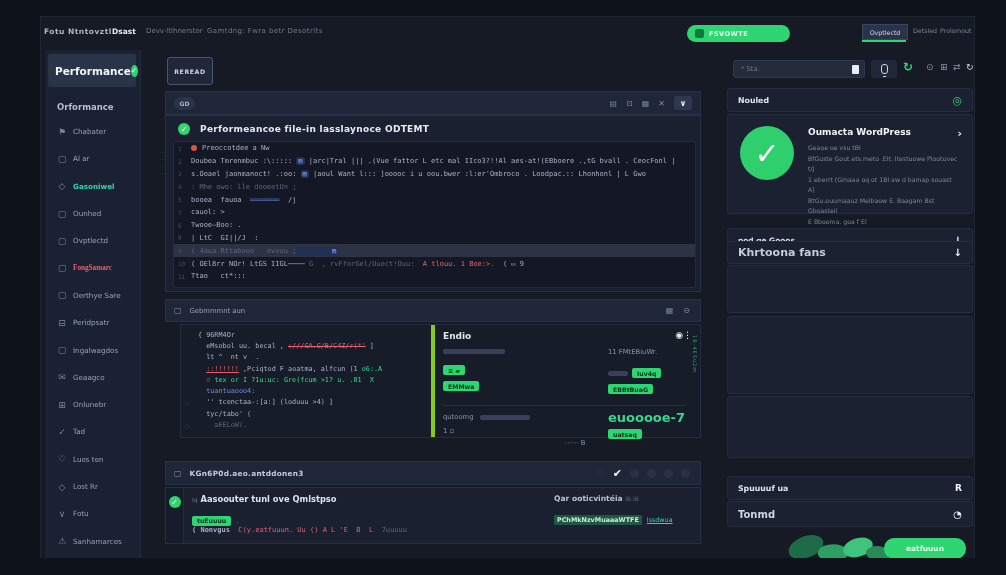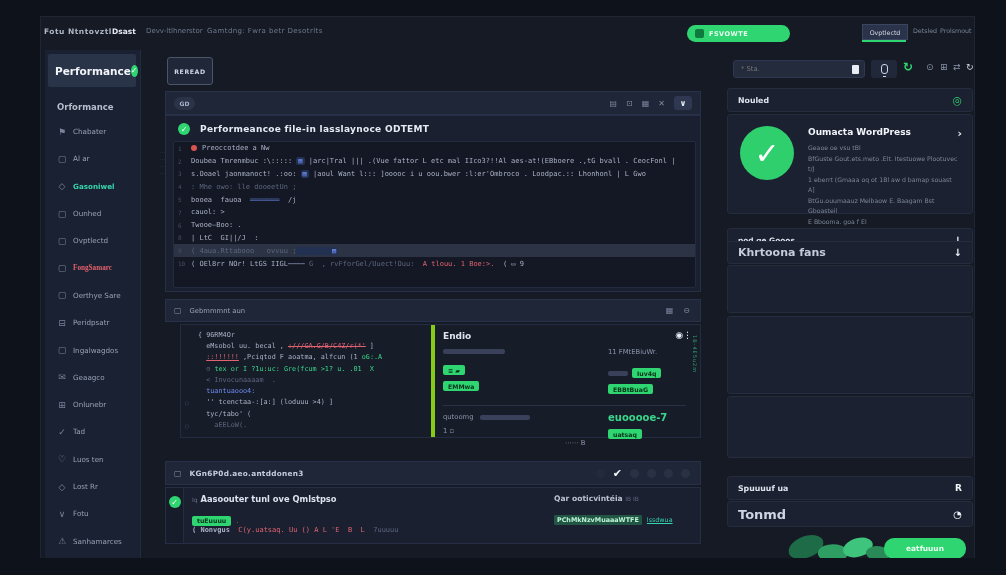--- a/index.html
+++ b/index.html
@@ -75,21 +75,21 @@
   .res-ic{position:absolute;right:8px;top:5px;color:#e8ecf4;font-size:9px;}
   .bar{display:inline-block;height:5px;border-radius:2px;background:#39415a;}
   .badge-solid{display:inline-block;background:#2fd571;color:#06331a;border-radius:2px;font-size:6.2px;
            font-weight:bold;padding:1.5px 5px;line-height:7px;}
   .res-row{position:absolute;left:8px;right:14px;display:flex;align-items:center;}
   .res-colB{position:absolute;left:122px;margin-left:43px;}
   .divider{position:absolute;left:8px;right:14px;height:1px;background:#2a3146;}
   .res-strip{position:absolute;right:2px;top:10px;bottom:6px;width:8px;font-size:5px;color:#3ad68b;
              writing-mode:vertical-rl;letter-spacing:1px;opacity:.7;}
   .dim7{font-size:6.8px;color:#8b94aa;}
-  .grn7{font-size:10px;font-weight:bold;color:#3ad68b;}
+  .grn7{font-size:13px;font-weight:bold;color:#3ad68b;}
   
   .b3-head{left:165px;top:461px;width:536px;height:24px;}
   .b3-title{margin-left:8px;font-size:7.3px;font-weight:bold;color:#c6cddd;letter-spacing:.3px;}
   .b3-status{margin-left:auto;margin-right:10px;display:flex;gap:8px;align-items:center;}
   .dotf{width:9px;height:9px;border-radius:50%;background:#2a3144;}
   .ckwh{color:#f2f5fa;font-size:11px;font-weight:bold;}
   .b3-body{left:165px;top:487px;width:536px;height:57px;background:#1a2030;border:1px solid #262e46;box-sizing:border-box;}
   .b3-leftcol{position:absolute;left:0;top:0;bottom:0;width:18px;background:#161c2a;border-right:1px solid #242c42;
               display:flex;justify-content:center;padding-top:8px;box-sizing:border-box;}
   .ckg{width:12px;height:12px;border-radius:50%;background:#2fd571;color:#fff;font-size:8px;font-weight:bold;
@@ -245,40 +245,41 @@
         <div class="cl"><span class="ln">1</span><span class="mk"></span><span class="t-d">Preoccotdee a Nw</span></div>
         <div class="cl"><span class="ln">2</span><span class="t-d">Doubea Tmrenmbuc :\::::: </span><span class="t-bb">▤</span><span class="t-d"> |arc|Tral ||| .(Vue fattor L etc mal IIco3?!!Al aes-at!(EBboere .,tG bvall . CeocFonl |</span></div>
         <div class="cl"><span class="ln">3</span><span class="t-d">s.Ooael jaonmanoct! .:oo: </span><span class="t-bb">▤</span><span class="t-d"> |aoul Want l::: ]ooooc i u oou.bwer :l:er'Ombroco . Loodpac.:: Lhonhonl | L Gwo</span></div>
         <div class="cl"><span class="ln">4</span><span class="t-m">: Mhe owo: lle dooeetUn ;</span></div>
         <div class="cl"><span class="ln">5</span><span class="t-d">booea  fauoa  </span><span class="t-b">═══════</span><span class="t-d">  /j</span></div>
         <div class="cl"><span class="ln">7</span><span class="t-d">cauol: &gt;</span></div>
         <div class="cl"><span class="ln">6</span><span class="t-d">Twooe—Boo: .</span></div>
         <div class="cl"><span class="ln">8</span><span class="t-d">| LtC  GI||/J  :</span></div>
         <div class="cl hl"><span class="ln">9</span><span class="t-m">( 4aua.Rttabooo   ovvuu ;</span><span class="t-bb">        ▤</span></div>
         <div class="cl"><span class="ln">10</span><span class="t-d">( OEl8rr NOr! LtGS IIGL</span><span class="t-m">━━━━ G</span><span class="t-m">  , rvFforGel/Uuect!Ouu:  </span><span class="t-r">A tlouu. 1 Boe:&gt;.</span><span class="t-d">  ( ▭ 9</span></div>
+        <div class="cl"><span class="ln">11</span><span class="t-d">Ttao   ct*:::</span></div>
       </div>
   </div>
   <div class="abs vlabel">⋮⋮⋮⋮</div>
 
   <div class="abs blk-head b2-head">
     <span class="hd-ic">▢</span>
     <span class="b2-title">Gebmmmnt aun</span>
     <span class="b2-icons">
       <span class="i">▦</span>
       <span class="i">⊖</span>
     </span>
   </div>
 
   <div class="abs b2-body">
     <div class="b2-left" id="b2code">
         <div class="cl"><span class="ln"></span><span class="t-d">{ 96RM4Or</span></div>
         <div class="cl"><span class="ln"></span><span class="t-d">  eMsobol uu. becal , </span><span class="t-st">:///GA.G/B/C4Z/r(*'</span><span class="t-d"> ]</span></div>
+        <div class="cl"><span class="ln"></span><span class="t-d">  lt ^  nt v  .</span></div>
         <div class="cl"><span class="ln"></span><span class="t-d">  </span><span class="t-ru">::!!!!!!</span><span class="t-d"> ,Pciqtod F aoatma, alfcun (1 </span><span class="t-g">o6:.A</span></div>
         <div class="cl"><span class="ln"></span><span class="t-m">  ⊖ </span><span class="t-g">tex or I ?1u:uc: Gre(fcum &gt;1? u. .01  X</span></div>
-        <div class="cl"><span class="ln"></span><span class="t-m">  &lt; Invocunaaaam  .</span></div>
         <div class="cl"><span class="ln"></span><span class="t-b">  tuantuaooo4:</span></div>
         <div class="cl"><span class="ln">▢</span><span class="t-d">  '' tcenctaa-:[a:] (loduuu &gt;4) ]</span></div>
         <div class="cl"><span class="ln"></span><span class="t-d">  tyc/tabo' (</span></div>
         <div class="cl"><span class="ln">▢</span><span class="t-m">    aEELoW(.</span></div>
       </div>
     <div class="b2-right">
       <span class="res-title">Endio</span>
       <span class="res-ic">◉⋮</span>
       <div class="res-row" style="top:24px;">
         <span class="bar" style="width:62px;"></span>
@@ -330,21 +331,21 @@
       <div class="b3-line1"><span class="pre">Iq</span> <span>Aasoouter tunl ove Qmlstpso</span></div>
       <div style="margin-top:4px;"><span class="badge-solid">tuEuuuu</span> <span class="dim7">.</span></div>
     </div>
     <div class="b3-right">
       <div class="b3-rlabel"><span>Qar ooticvintéia</span> <span class="dim">IB IB</span></div>
       <div style="margin-top:4px;">
         <span class="hl-green">PChMkNzvMuaaaWTFE</span>
         <span class="teal-ul">lssdwua</span>
       </div>
     </div>
-    <div class="b3-err"><span class="t-d" style="font-weight:bold">( Nonvgus  </span><span class="t-r">C(y.uatsaq. Uu () A L 'E  B  L</span><span class="t-m">  7uuuuu</span></div>
+    <div class="b3-err"><span class="t-d" style="font-weight:bold">( Nonvgus  </span><span class="t-r">C(y.eatfuuun. Uu () A L 'E  B  L</span><span class="t-m">  7uuuuu</span></div>
   </div>
 
   <div class="abs search">
     <input placeholder="* Sta." style="">
     <span class="endsq"></span>
   </div>
   <div class="abs micbox">
       <span class="mic"></span>
     </div>
   <div class="abs grn-re">↻</div>
@@ -414,21 +415,21 @@
     
     
     
   </div>
 
   <div class="abs card rowcard" style="left:727px;top:476px;width:246px;height:24px;">
     <span class="rlabel"><span>Spuuuuf ua</span></span>
     <span class="wicon" style="font-size:9px;">R</span>
   </div>
   <div class="abs card rowcard" style="left:727px;top:501px;width:246px;height:26px;">
-    <span class="rlabel" style="font-size:13px;color:#cdd4e2;">Tonmd</span>
+    <span class="rlabel" style="font-size:10px;color:#cdd4e2;">Tonmd</span>
     <span class="wicon" style="font-size:10px;">◔</span>
   </div>
 
   <div class="leaf" style="left:788px;top:536px;width:36px;height:22px;background:#1e6b47;transform:rotate(-12deg);"></div>
   <div class="leaf" style="left:818px;top:544px;width:30px;height:18px;background:#2f9e63;transform:rotate(8deg);"></div>
   <div class="leaf" style="left:843px;top:538px;width:30px;height:19px;background:#3ec47c;transform:rotate(-6deg);"></div>
   <div class="leaf" style="left:866px;top:546px;width:24px;height:15px;background:#2a8a57;transform:rotate(14deg);"></div>
   <div class="cta">eatfuuun</div>
 
   <div class="abs footer-strip"></div>

